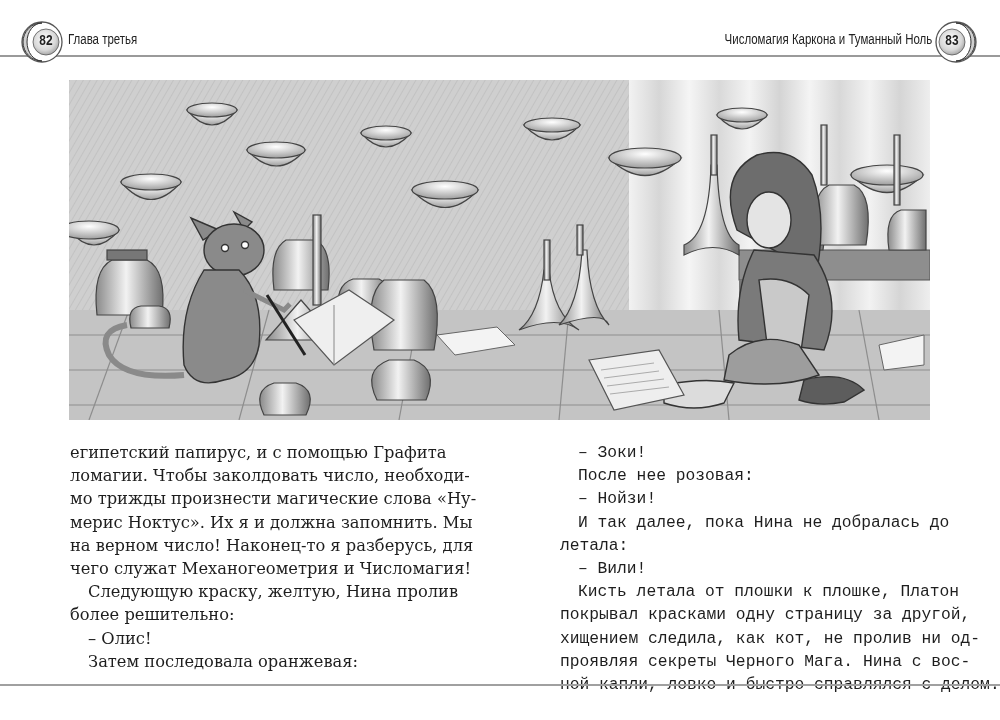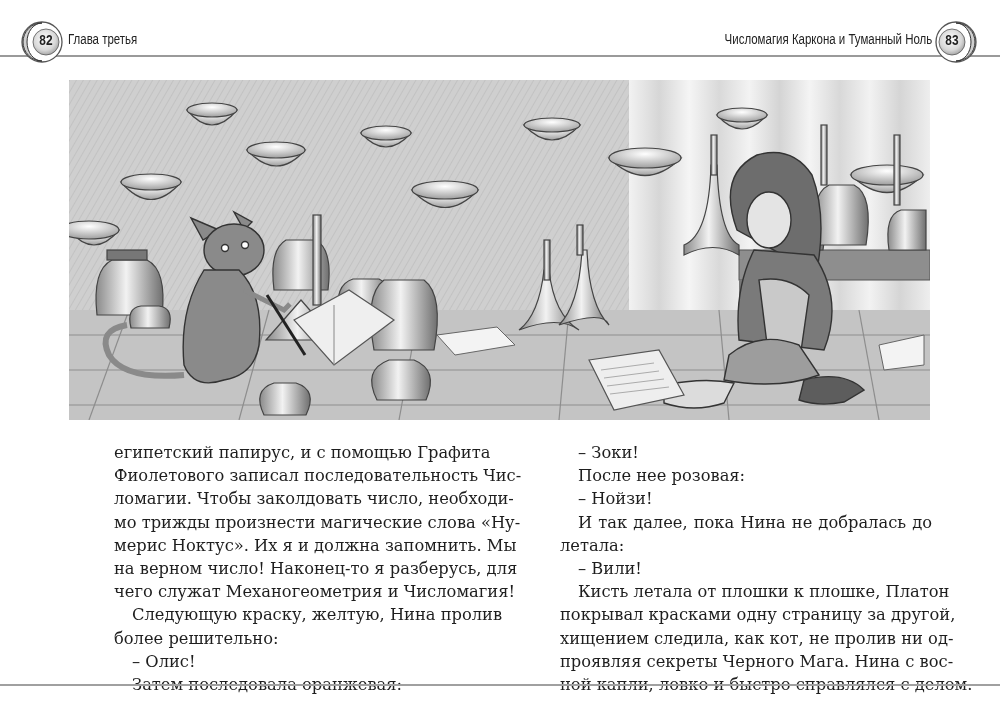--- a/index.html
+++ b/index.html
@@ -211,35 +211,34 @@
     <path d="M520 280 l70 -10 l25 45 l-70 15 z" fill="#eeeeee" stroke="#555" stroke-width="1.2"></path>
     <g stroke="#999" stroke-width="0.8">
       <line x1="532" y1="290" x2="585" y2="283"></line>
         <line x1="535" y1="298" x2="590" y2="291"></line>
       <line x1="538" y1="306" x2="595" y2="299"></line>
         <line x1="541" y1="314" x2="600" y2="307"></line>
     </g>
   </svg>
 </div>
 
-<div class="column" style="left:70px;margin-left:44px;">
+<div class="column" style="left:70px;">
   <span class="line">египетский папирус, и с помощью Графита</span>
-  <span class="line">Фиолетового записал последовательность Чис-</span>
   <span class="line">ломагии. Чтобы заколдовать число, необходи-</span>
   <span class="line">мо трижды произнести магические слова «Ну-</span>
   <span class="line">мерис Ноктус». Их я и должна запомнить. Мы</span>
   <span class="line">на верном число! Наконец-то я разберусь, для</span>
   <span class="line end">чего служат Механогеометрия и Числомагия!</span>
   <span class="line ind">Следующую краску, желтую, Нина пролив</span>
   <span class="line end">более решительно:</span>
   <span class="line end ind">– Олис!</span>
   <span class="line end ind">Затем последовала оранжевая:</span>
 </div>
 
-<div class="column" style="left:560px;">
+<div class="column" style="left:560px;font-family:Liberation Mono, monospace;">
   <span class="line end ind">– Зоки!</span>
   <span class="line end ind">После нее розовая:</span>
   <span class="line end ind">– Нойзи!</span>
   <span class="line ind">И так далее, пока Нина не добралась до</span>
   <span class="line end">летала:</span>
   <span class="line end ind">– Вили!</span>
   <span class="line ind">Кисть летала от плошки к плошке, Платон</span>
   <span class="line">покрывал красками одну страницу за другой,</span>
   <span class="line">хищением следила, как кот, не пролив ни од-</span>
   <span class="line">проявляя секреты Черного Мага. Нина с вос-</span>

